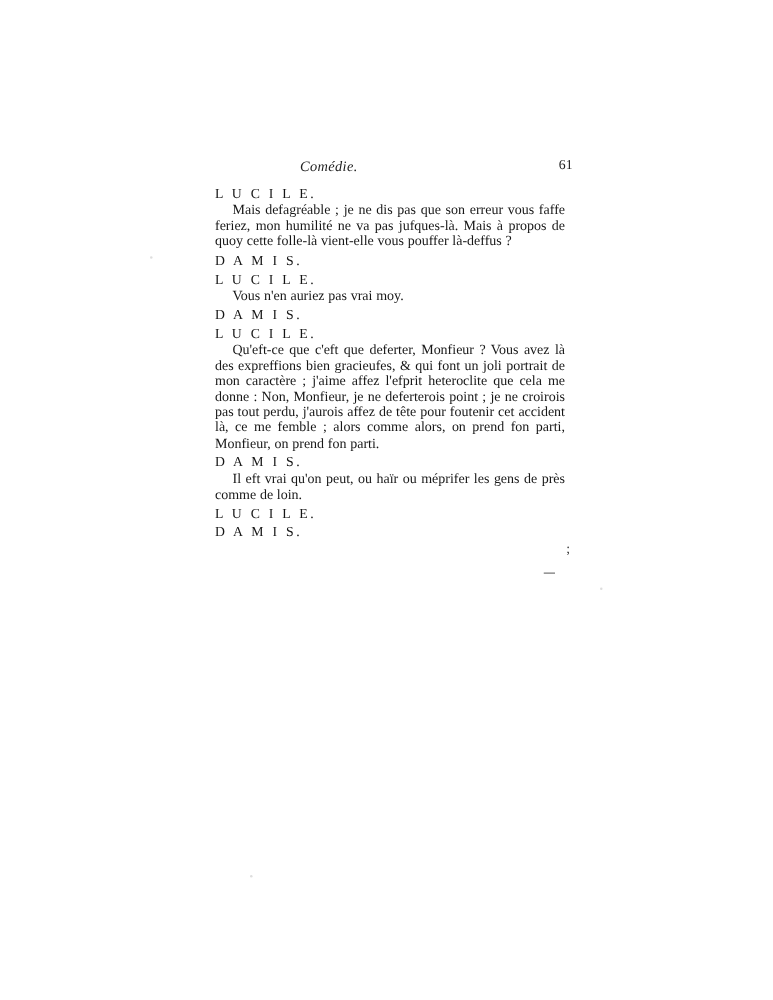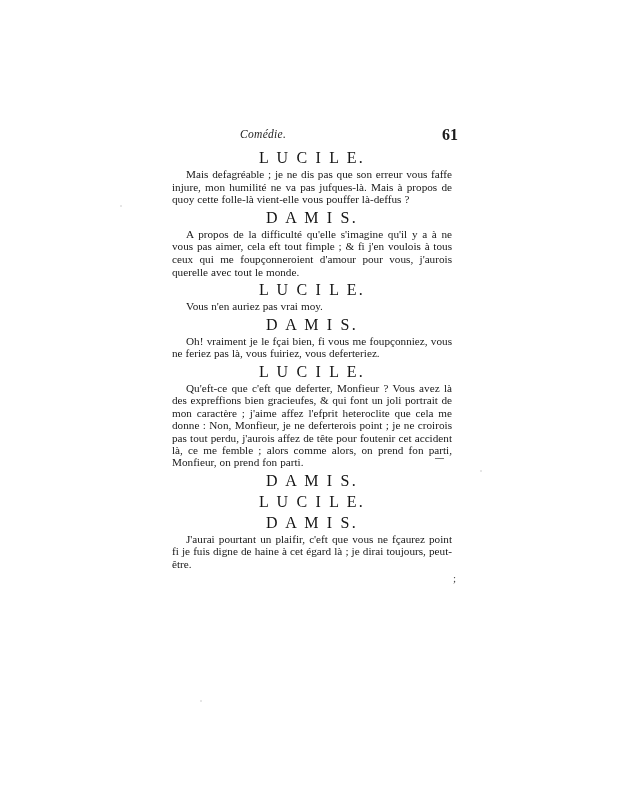--- a/index.html
+++ b/index.html
@@ -45,27 +45,26 @@
     top: 0;
     font-style: italic;
     font-size: 11.5px;
     letter-spacing: 0.3px;
     color: #1d1d1d;
   }
   .folio {
     position: absolute;
     right: -6px;
     top: -2px;
-    font-size: 16px;
+    font-size: 11px;
     color: #1d1d1d;
-    font-weight: bold;
   }
   .speaker {
-    text-align: center;
-    font-size: 16px;
+    text-align: left;
+    font-size: 11px;
     letter-spacing: 2.2px;
     margin: 3px 0 1px 0;
     color: #151515;
   }
   .speech {
     font-size: 11.2px;
     line-height: 12.6px;
     text-align: justify;
     text-indent: 14px;
     margin: 0 0 1px 0;
@@ -115,40 +114,38 @@
   <div class="speck" style="left:200px; top:700px; width:2px; height:2px;"></div>
 
   <div class="content">
 
     <div class="header-line">
       <span class="running-title">Comédie.</span>
       <span class="folio">61</span>
     </div>
 
     <div class="speaker">L U C I L E.</div>
-    <p class="speech">Mais defagréable ; je ne dis pas que son erreur vous faffe injure, mon humilité ne va pas jufques-là. Mais à propos de quoy cette folle-là vient-elle vous pouffer là-deffus ?</p>
+    <p class="speech">Mais defagréable ; je ne dis pas que son erreur vous faffe feriez, mon humilité ne va pas jufques-là. Mais à propos de quoy cette folle-là vient-elle vous pouffer là-deffus ?</p>
 
     <div class="speaker">D A M I S.</div>
-    <p class="speech">A propos de la difficulté qu'elle s'imagine qu'il y a à ne vous pas aimer, cela eft tout fimple ; &amp; fi j'en voulois à tous ceux qui me foupçonneroient d'amour pour vous, j'aurois querelle avec tout le monde.</p>
 
     <div class="speaker">L U C I L E.</div>
     <p class="speech">Vous n'en auriez pas vrai moy.</p>
 
     <div class="speaker">D A M I S.</div>
-    <p class="speech">Oh! vraiment je le fçai bien, fi vous me foupçonniez, vous ne feriez pas là, vous fuiriez, vous deferteriez.</p>
 
     <div class="speaker">L U C I L E.</div>
     <p class="speech tight">Qu'eft-ce que c'eft que deferter, Monfieur ? Vous avez là des expreffions bien gracieufes, &amp; qui font un joli portrait de mon caractère ; j'aime affez l'efprit heteroclite que cela me donne : Non, Monfieur, je ne deferterois point ; je ne croirois pas tout perdu, j'aurois affez de tête pour foutenir cet accident là, ce me femble ; alors comme alors, on prend fon parti, Monfieur, on prend fon parti.</p>
 
     <div class="speaker">D A M I S.</div>
+    <p class="speech">Il eft vrai qu'on peut, ou haïr ou méprifer les gens de près comme de loin.</p>
 
     <div class="speaker">L U C I L E.</div>
 
     <div class="speaker">D A M I S.</div>
-    <p class="speech">J'aurai pourtant un plaifir, c'eft que vous ne fçaurez point fi je fuis digne de haine à cet égard là ; je dirai toujours, peut-être.</p>
 
     <div class="catchword-row">
       <span class="catchword">;</span>
     </div>
 
     <div class="edge-mark"></div>
   </div>
 </div>
 
 </body></html>

